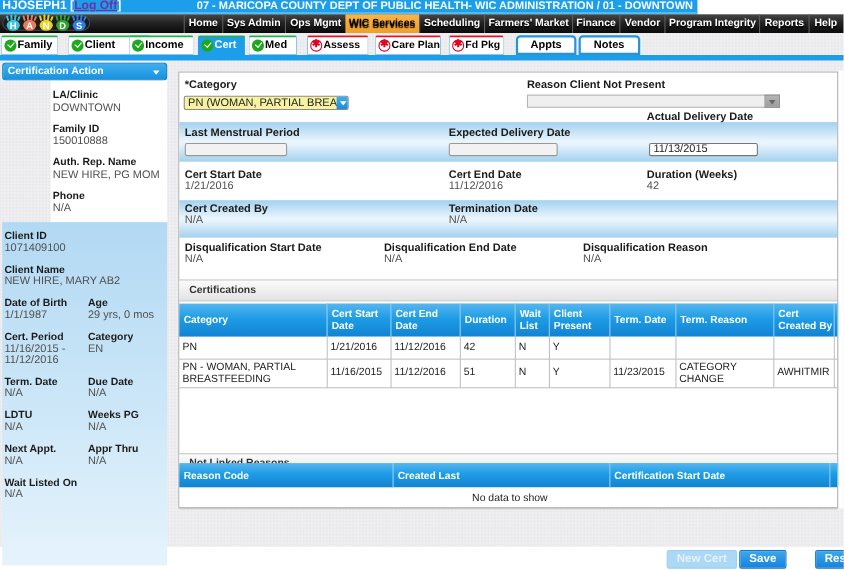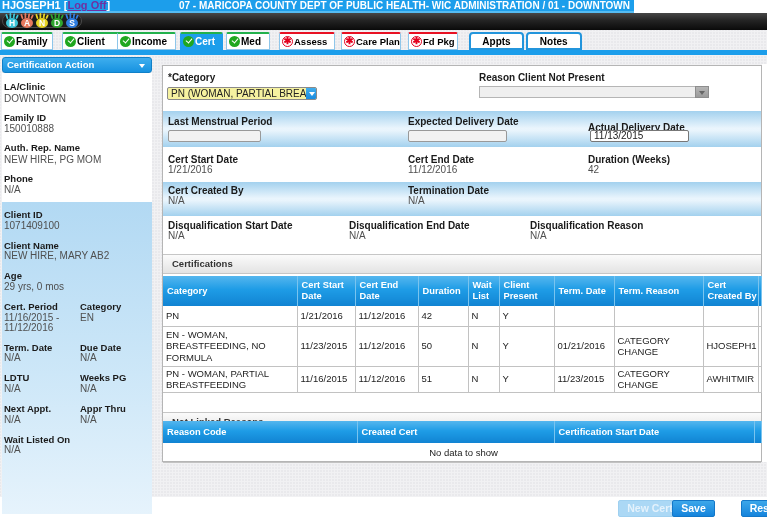--- a/index.html
+++ b/index.html
@@ -30,21 +30,21 @@
 .ic.r { background:#fff; border:1.6px solid #e3001e; color:#e3001e; font-size:9.5px; line-height:8px; text-align:center; font-weight:bold; }
 #bluestrip { position:absolute; left:0; top:50px; width:767px; height:5px; background:#1c9eeb; }
 
 #pagebg { position:absolute; left:0; top:30px; width:767px; height:467px; }
 #rightmargin { position:absolute; left:762px; top:64px; width:5px; height:398px; background:#fff; }
 #bottombar { position:absolute; left:0; top:498px; width:767px; height:21px; background:#fff; }
 
 #side { position:absolute; left:2px; top:57px; width:150px; }
 #certaction { height:16px; background:linear-gradient(#3eaeee,#1792e0); border:1px solid #1080c8; border-radius:3px; color:#fff; font-weight:bold; font-size:9.5px; line-height:14px; padding-left:4px; position:relative; }
 #certaction:after { content:""; position:absolute; right:6px; top:6px; border:3.5px solid transparent; border-top:4.5px solid #fff; }
-#sidewhite { background:#fff; padding:7.4px 0 0 2px; height:129px; }
+#sidewhite { background:#fff; padding:7.4px 0 0 2px; height:129px;margin-left:44px; }
 #sidewhite .fld { margin-bottom:6.7px; }
 #sidewhite .lb { line-height:13.4px; }
 #sideblue .fld { margin-bottom:8.7px; }
 #sideblue .lb { line-height:11.6px; }
 #sideblue { background:linear-gradient(#b2d9f3,#cde7f8 55%,#e6f3fc); padding:7.2px 0 0 2px; height:312px; }
 .fld { margin-bottom:9.6px; }
 .fld .lb { font-size:9.5px; font-weight:bold; color:#1a1a1a; line-height:10.3px; }
 .fld .vl { font-size:10px; color:#4f4f4f; line-height:10.3px; }
 .cols { display:flex; }
 .cols .c1 { width:76px; }
@@ -66,21 +66,21 @@
 #rsnbtn { position:absolute; right:-1px; top:-1px; width:14px; height:12px; background:linear-gradient(#b5b5b5,#9b9b9b); border:1px solid #8d8d8d; }
 #rsnbtn:after { content:""; position:absolute; left:3px; top:4px; border:3px solid transparent; border-top:4px solid #666; }
 
 .secbar { position:absolute; left:0; width:598px; height:20px; background:linear-gradient(#fbfbfb,#e3e3e3); border-top:1px solid #c6c6c6; border-bottom:1px solid #c6c6c6; font-size:9.5px; font-weight:bold; color:#333; line-height:18px; padding-left:9px; }
 
 table { border-collapse:collapse; table-layout:fixed; width:598px; }
 th { background:linear-gradient(#55b6ee,#1e9ce6 45%,#1183d2); color:#fff; font-size:9.3px; font-weight:bold; text-align:left; padding:1px 0 1px 4px; border-right:1px solid #79c4ef; vertical-align:middle; line-height:11px; }
 td { font-size:9.5px; color:#222; padding:1px 0 1px 3px; border-right:1px solid #c2c2c2; border-bottom:1px solid #c2c2c2; vertical-align:middle; line-height:11.2px; }
 
 .btn { position:absolute; top:500px; height:17px; background:linear-gradient(#3ca7ea,#1584dc); border:1px solid #1377c8; border-radius:2px; color:#fff; font-weight:bold; font-size:10.5px; text-align:center; line-height:15px; }
-.btn.dis { background:#abd8f5; border:1px solid #9fd0f0; color:#e4f2fc;margin-left:12px; }
+.btn.dis { background:#abd8f5; border:1px solid #9fd0f0; color:#e4f2fc; }
 </style>
 </head>
 <body>
 <div id="pagebg" class="dots"></div>
 <div id="topbar">
   <div class="user">HJOSEPH1 [<span class="off">Log Off</span>]</div>
   <div class="org">07 - MARICOPA COUNTY DEPT OF PUBLIC HEALTH- WIC ADMINISTRATION / 01 - DOWNTOWN</div>
 </div>
 <div id="nav">
   <div id="logo">
@@ -120,20 +120,33 @@
     <g transform="translate(60,0)">
       <ellipse cx="9" cy="10" rx="6" ry="5" fill="#2e7de0"></ellipse>
       <rect x="3" y="1" width="1.8" height="5" rx="0.9" fill="#2e7de0" transform="rotate(-18 3.9 3.5)"></rect>
       <rect x="6.5" y="0" width="1.8" height="5.5" rx="0.9" fill="#2e7de0"></rect>
       <rect x="10" y="0.4" width="1.8" height="5" rx="0.9" fill="#2e7de0" transform="rotate(10 10.9 2.9)"></rect>
       <rect x="13.2" y="1.6" width="1.8" height="4.4" rx="0.9" fill="#2e7de0" transform="rotate(24 14.1 3.8)"></rect>
       <text x="9" y="13.2" font-family="Liberation Sans,sans-serif" font-size="8.5" font-weight="bold" fill="#fff" text-anchor="middle">S</text>
     </g>
   </svg>
   </div>
+  <div class="navitems">
+    <div class="it" style="width:34.5px">Home</div>
+    <div class="it" style="width:57.4px">Sys Admin</div>
+    <div class="it" style="width:55.3px">Ops Mgmt</div>
+    <div class="it act" style="width:66.5px">WIC Services</div>
+    <div class="it" style="width:59.6px">Scheduling</div>
+    <div class="it" style="width:79.5px">Farmers' Market</div>
+    <div class="it" style="width:43.2px">Finance</div>
+    <div class="it" style="width:41.3px">Vendor</div>
+    <div class="it" style="width:86px">Program Integrity</div>
+    <div class="it" style="width:44.7px">Reports</div>
+    <div class="it" style="width:30.7px">Help</div>
+  </div>
 </div>
 <div class="tab" style="left:1px; width:52px;"><span class="ic g"></span>Family</div>
 <div class="tab" style="left:62px; width:75px;"><span class="ic g"></span>Client</div>
 <div class="tab" style="left:117px; width:59px;"><span class="ic g"></span>Income</div>
 <div class="tab act" style="left:180px; width:43px;"><span class="ic g"></span>Cert</div>
 <div class="tab" style="left:226px; width:44px;"><span class="ic g"></span>Med</div>
 <div class="tab red" style="left:279px; width:56px;"><span class="ic r">✱</span>Assess</div>
 <div class="tab red" style="left:341px; width:60px;"><span class="ic r">✱</span>Care Plan</div>
 <div class="tab red" style="left:408px; width:50px;"><span class="ic r">✱</span>Fd Pkg</div>
 <div class="tab blue2" style="left:469px; width:55px; justify-content:center;">Appts</div>
@@ -165,20 +178,24 @@
   <div id="sideblue">
     <div class="fld">
         <div class="lb">Client ID</div>
         <div class="vl">1071409100</div>
       </div>
     <div class="fld">
         <div class="lb">Client Name</div>
         <div class="vl">NEW HIRE, MARY AB2</div>
       </div>
     <div class="fld cols">
+        <div class="c1">
+          <div class="lb">Date of Birth</div>
+          <div class="vl">1/1/1987</div>
+        </div>
         <div>
           <div class="lb">Age</div>
           <div class="vl">29 yrs, 0 mos</div>
         </div>
       </div>
     <div class="fld cols">
         <div class="c1">
           <div class="lb">Cert. Period</div>
           <div class="vl">11/16/2015 -</div>
           <div class="vl">11/12/2016</div>
@@ -232,21 +249,21 @@
   <div class="lbl" style="left:316px; top:6px;">Reason Client Not Present</div>
   <div id="rsndd">
       <div id="rsnbtn"></div>
     </div>
 
   <div class="band" style="top:45px; height:36px;"></div>
   <div class="lbl" style="left:5px; top:50px;">Last Menstrual Period</div>
   <div class="inp" style="left:5px; top:64px; width:93px;"></div>
   <div class="lbl" style="left:245px; top:50px;">Expected Delivery Date</div>
   <div class="inp" style="left:245px; top:64px; width:99px;"></div>
-  <div class="lbl" style="left:425px; top:56px;">Actual Delivery Date</div>
+  <div class="lbl" style="left:425px; top:35px;">Actual Delivery Date</div>
   <div class="inp" style="left:427px; top:64px; width:99px; background:#fff; border-color:#777;">11/13/2015</div>
 
   <div class="lbl" style="left:5px; top:87.5px;">Cert Start Date</div>
   <div class="val" style="left:5px; top:97.5px;">1/21/2016</div>
   <div class="lbl" style="left:245px; top:87.5px;">Cert End Date</div>
   <div class="val" style="left:245px; top:97.5px;">11/12/2016</div>
   <div class="lbl" style="left:425px; top:87.5px;">Duration (Weeks)</div>
   <div class="val" style="left:425px; top:97.5px;">42</div>
 
   <div class="band" style="top:116px; height:34px;"></div>
@@ -295,32 +312,20 @@
             <td>1/21/2016</td>
             <td>11/12/2016</td>
             <td>42</td>
             <td>N</td>
             <td>Y</td>
             <td></td>
             <td></td>
             <td></td>
             <td></td>
       </tr>
-      <tr style="height:40px;">
-        <td>EN - WOMAN, BREASTFEEDING, NO FORMULA</td>
-            <td>11/23/2015</td>
-            <td>11/12/2016</td>
-            <td>50</td>
-            <td>N</td>
-            <td>Y</td>
-            <td>01/21/2016</td>
-            <td>CATEGORY CHANGE</td>
-            <td>HJOSEPH1</td>
-            <td></td>
-      </tr>
       <tr style="height:26px;">
         <td>PN - WOMAN, PARTIAL BREASTFEEDING</td>
             <td>11/16/2015</td>
             <td>11/12/2016</td>
             <td>51</td>
             <td>N</td>
             <td>Y</td>
             <td>11/23/2015</td>
             <td>CATEGORY CHANGE</td>
             <td>AWHITMIR</td>
@@ -335,21 +340,21 @@
     <table>
       <colgroup>
           <col style="width:194px">
           <col style="width:197px">
           <col style="width:200px">
           <col style="width:7px">
         </colgroup>
       <tbody>
           <tr style="height:22px;">
         <th>Reason Code</th>
-            <th>Created Cert</th>
+            <th>Created Last</th>
             <th>Certification Start Date</th>
             <th></th>
       </tr>
       <tr style="height:19px;">
         <td colspan="4" style="text-align:center; border-right:none;">No data to show</td>
       </tr>
     </tbody>
       </table>
   </div>
 </div>

